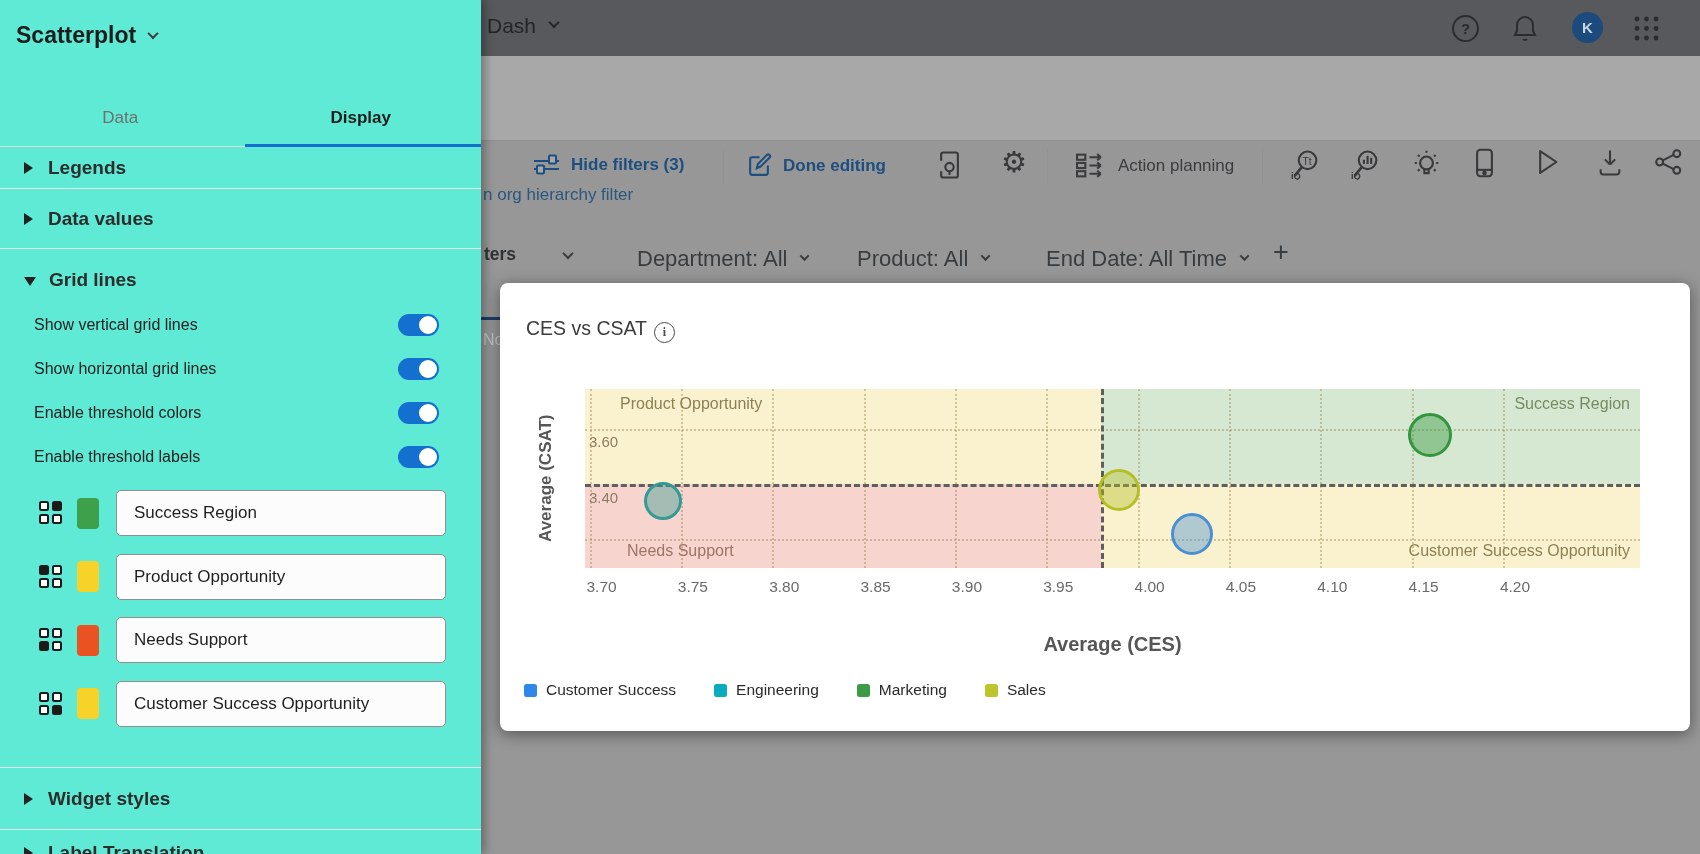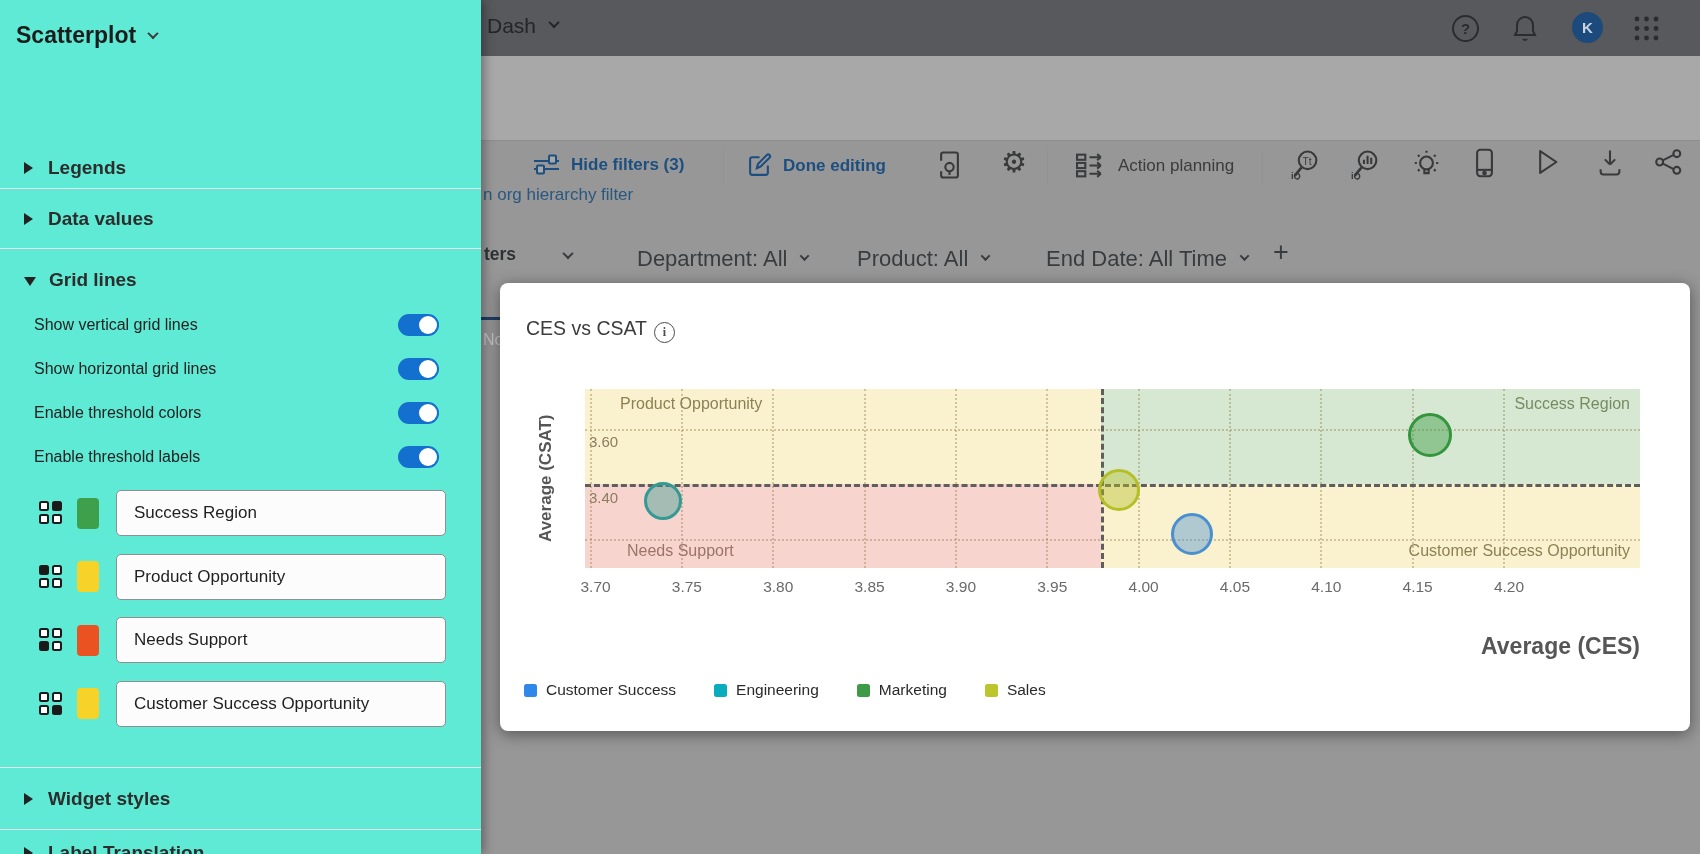--- a/index.html
+++ b/index.html
@@ -42,23 +42,23 @@
   .y-title { position:absolute; left:36px; top:106px; height:179px; display:flex; align-items:center; justify-content:center; writing-mode:vertical-rl; transform:rotate(180deg); font-size:17px; font-weight:700; color:#565656; }
   .plot { position:absolute; left:85px; top:106px; width:1055px; height:179px; background:#faf2cf; }
   .quad { position:absolute; }
   .quad-label { position:absolute; font-size:16px; white-space:nowrap; z-index:3; }
   .vgrid { position:absolute; top:0; bottom:0; width:0; border-left:2px dotted rgba(140,118,64,0.38); z-index:1; }
   .hgrid { position:absolute; left:0; right:0; height:0; border-top:2px dotted rgba(140,118,64,0.38); z-index:1; }
   .vthresh { position:absolute; top:0; bottom:0; width:0; border-left:3px dashed #5e5e5e; z-index:2; }
   .hthresh { position:absolute; left:0; right:0; height:0; border-top:3px dashed #5e5e5e; z-index:2; }
   .ytick { position:absolute; left:4px; font-size:15px; color:#8d7c62; z-index:3; }
   .bubble { position:absolute; border-radius:50%; border:3px solid; z-index:4; }
-  .xticks { position:absolute; left:91px; top:295px; width:1055px; height:20px; }
+  .xticks { position:absolute; left:97px; top:295px; width:1055px; height:20px; }
   .xtick { position:absolute; transform:translateX(-50%); font-size:15.5px; color:#6a6a6a; white-space:nowrap; }
-  .x-title { position:absolute; left:85px; top:350px; width:1055px; text-align:right; font-size:23px; font-weight:700; color:#565656; }
+  .x-title { position:absolute; left:85px; top:350px; width:1055px; text-align:center; font-size:20px; font-weight:700; color:#565656; }
   .legend { position:absolute; left:24px; top:398px; display:flex; align-items:center; }
   .legend-item { display:flex; align-items:center; margin-right:38px; }
   .legend-swatch { width:13px; height:13px; border-radius:2.5px; }
   .legend-label { margin-left:9px; font-size:15.5px; color:#2a2a2a; }
 
   
   .panel { position:absolute; left:0; top:0; width:481px; height:854px; background:#5eead4; box-shadow:3px 0 10px rgba(0,0,0,0.35); }
   .panel-title-row { position:absolute; left:16px; top:22px; display:flex; align-items:center; color:#1c1c1c; }
   .panel-title-row h1 { font-size:23px; font-weight:600; }
   .panel-title-row .chev { margin-left:13px; margin-top:-2px; border-width:0 2.5px 2.5px 0; width:8px; height:8px; color:#3c3c3c; }
@@ -306,20 +306,25 @@
           <span class="legend-label">Sales</span>
         </div>
       </div>
   </div>
 
   <aside class="panel">
     <div class="panel-title-row">
       <h1>Scatterplot</h1>
       <span class="chev"></span>
     </div>
+    <div class="tabs">
+      <div class="tab">Data</div>
+      <div class="tab active">Display</div>
+      <div class="tab-underline" style="background: rgb(20, 112, 207);"></div>
+    </div>
 
     <div class="sec-row sec-border" style="top:147px;height:42px">
       <span class="tri-r"></span>
       <span>Legends</span>
     </div>
     <div class="sec-row sec-border" style="top:189px;height:60px">
       <span class="tri-r"></span>
       <span>Data values</span>
     </div>
     <div class="sec-row" style="top:255px;height:50px">

